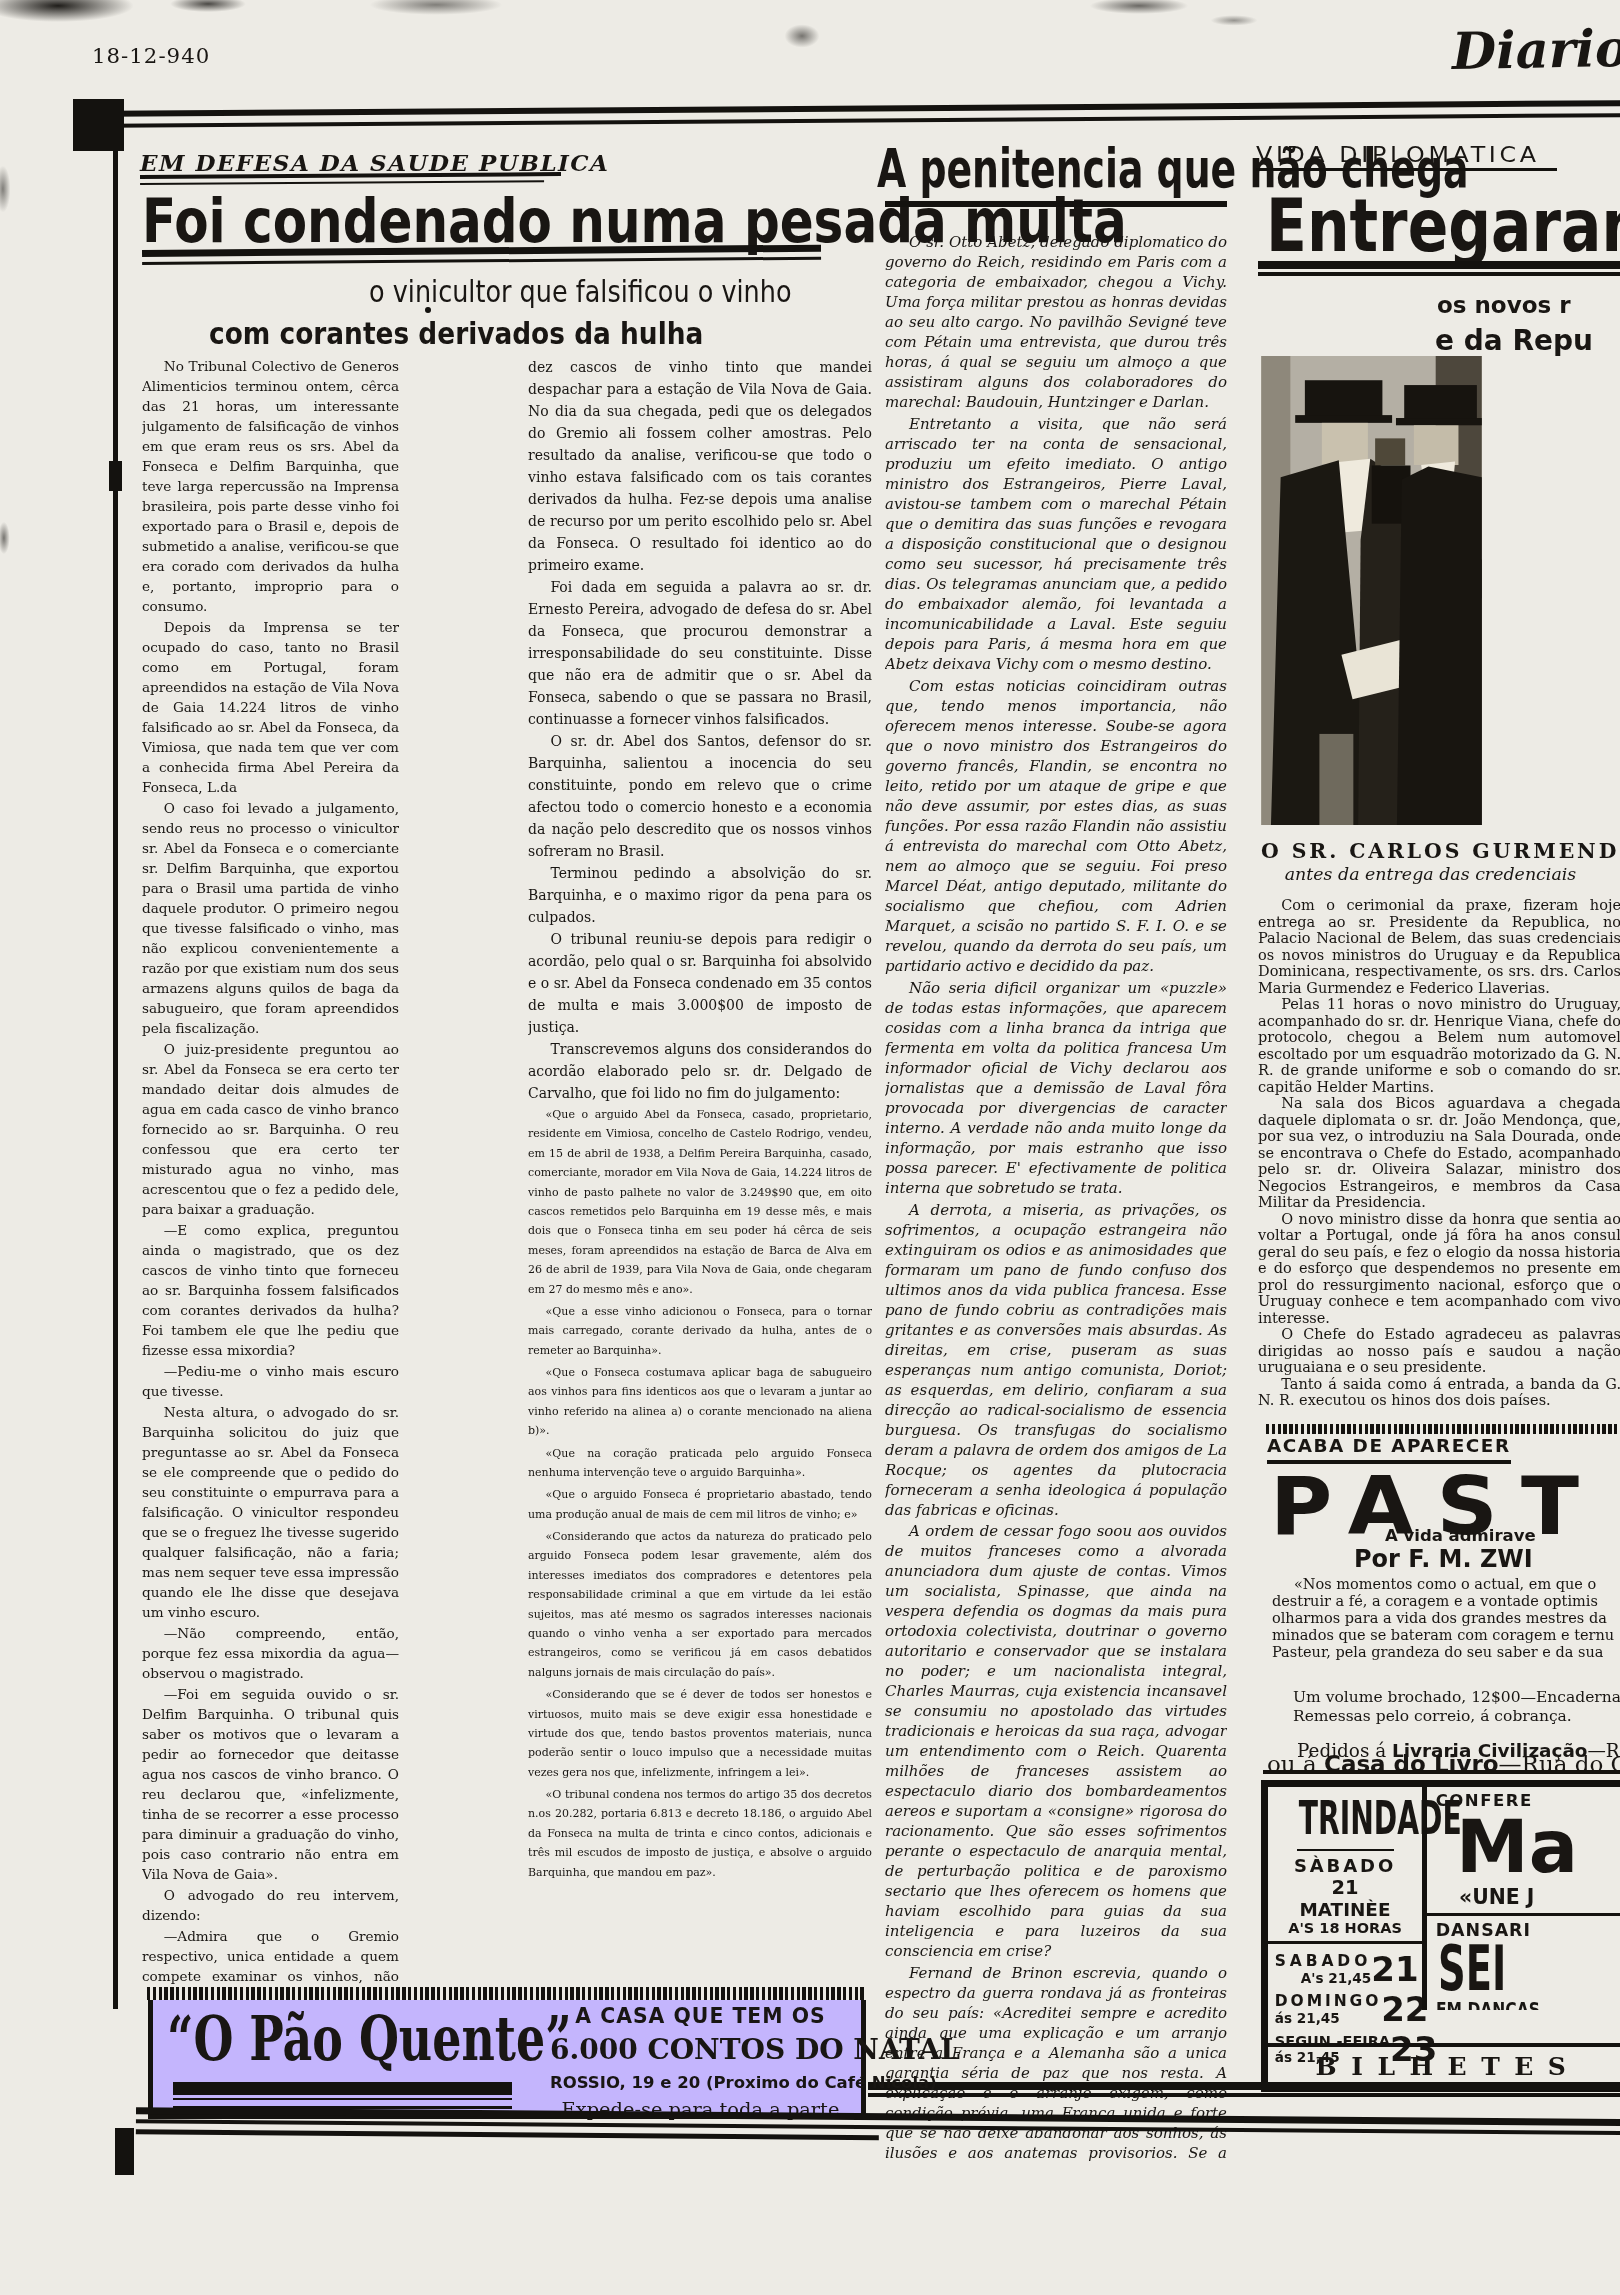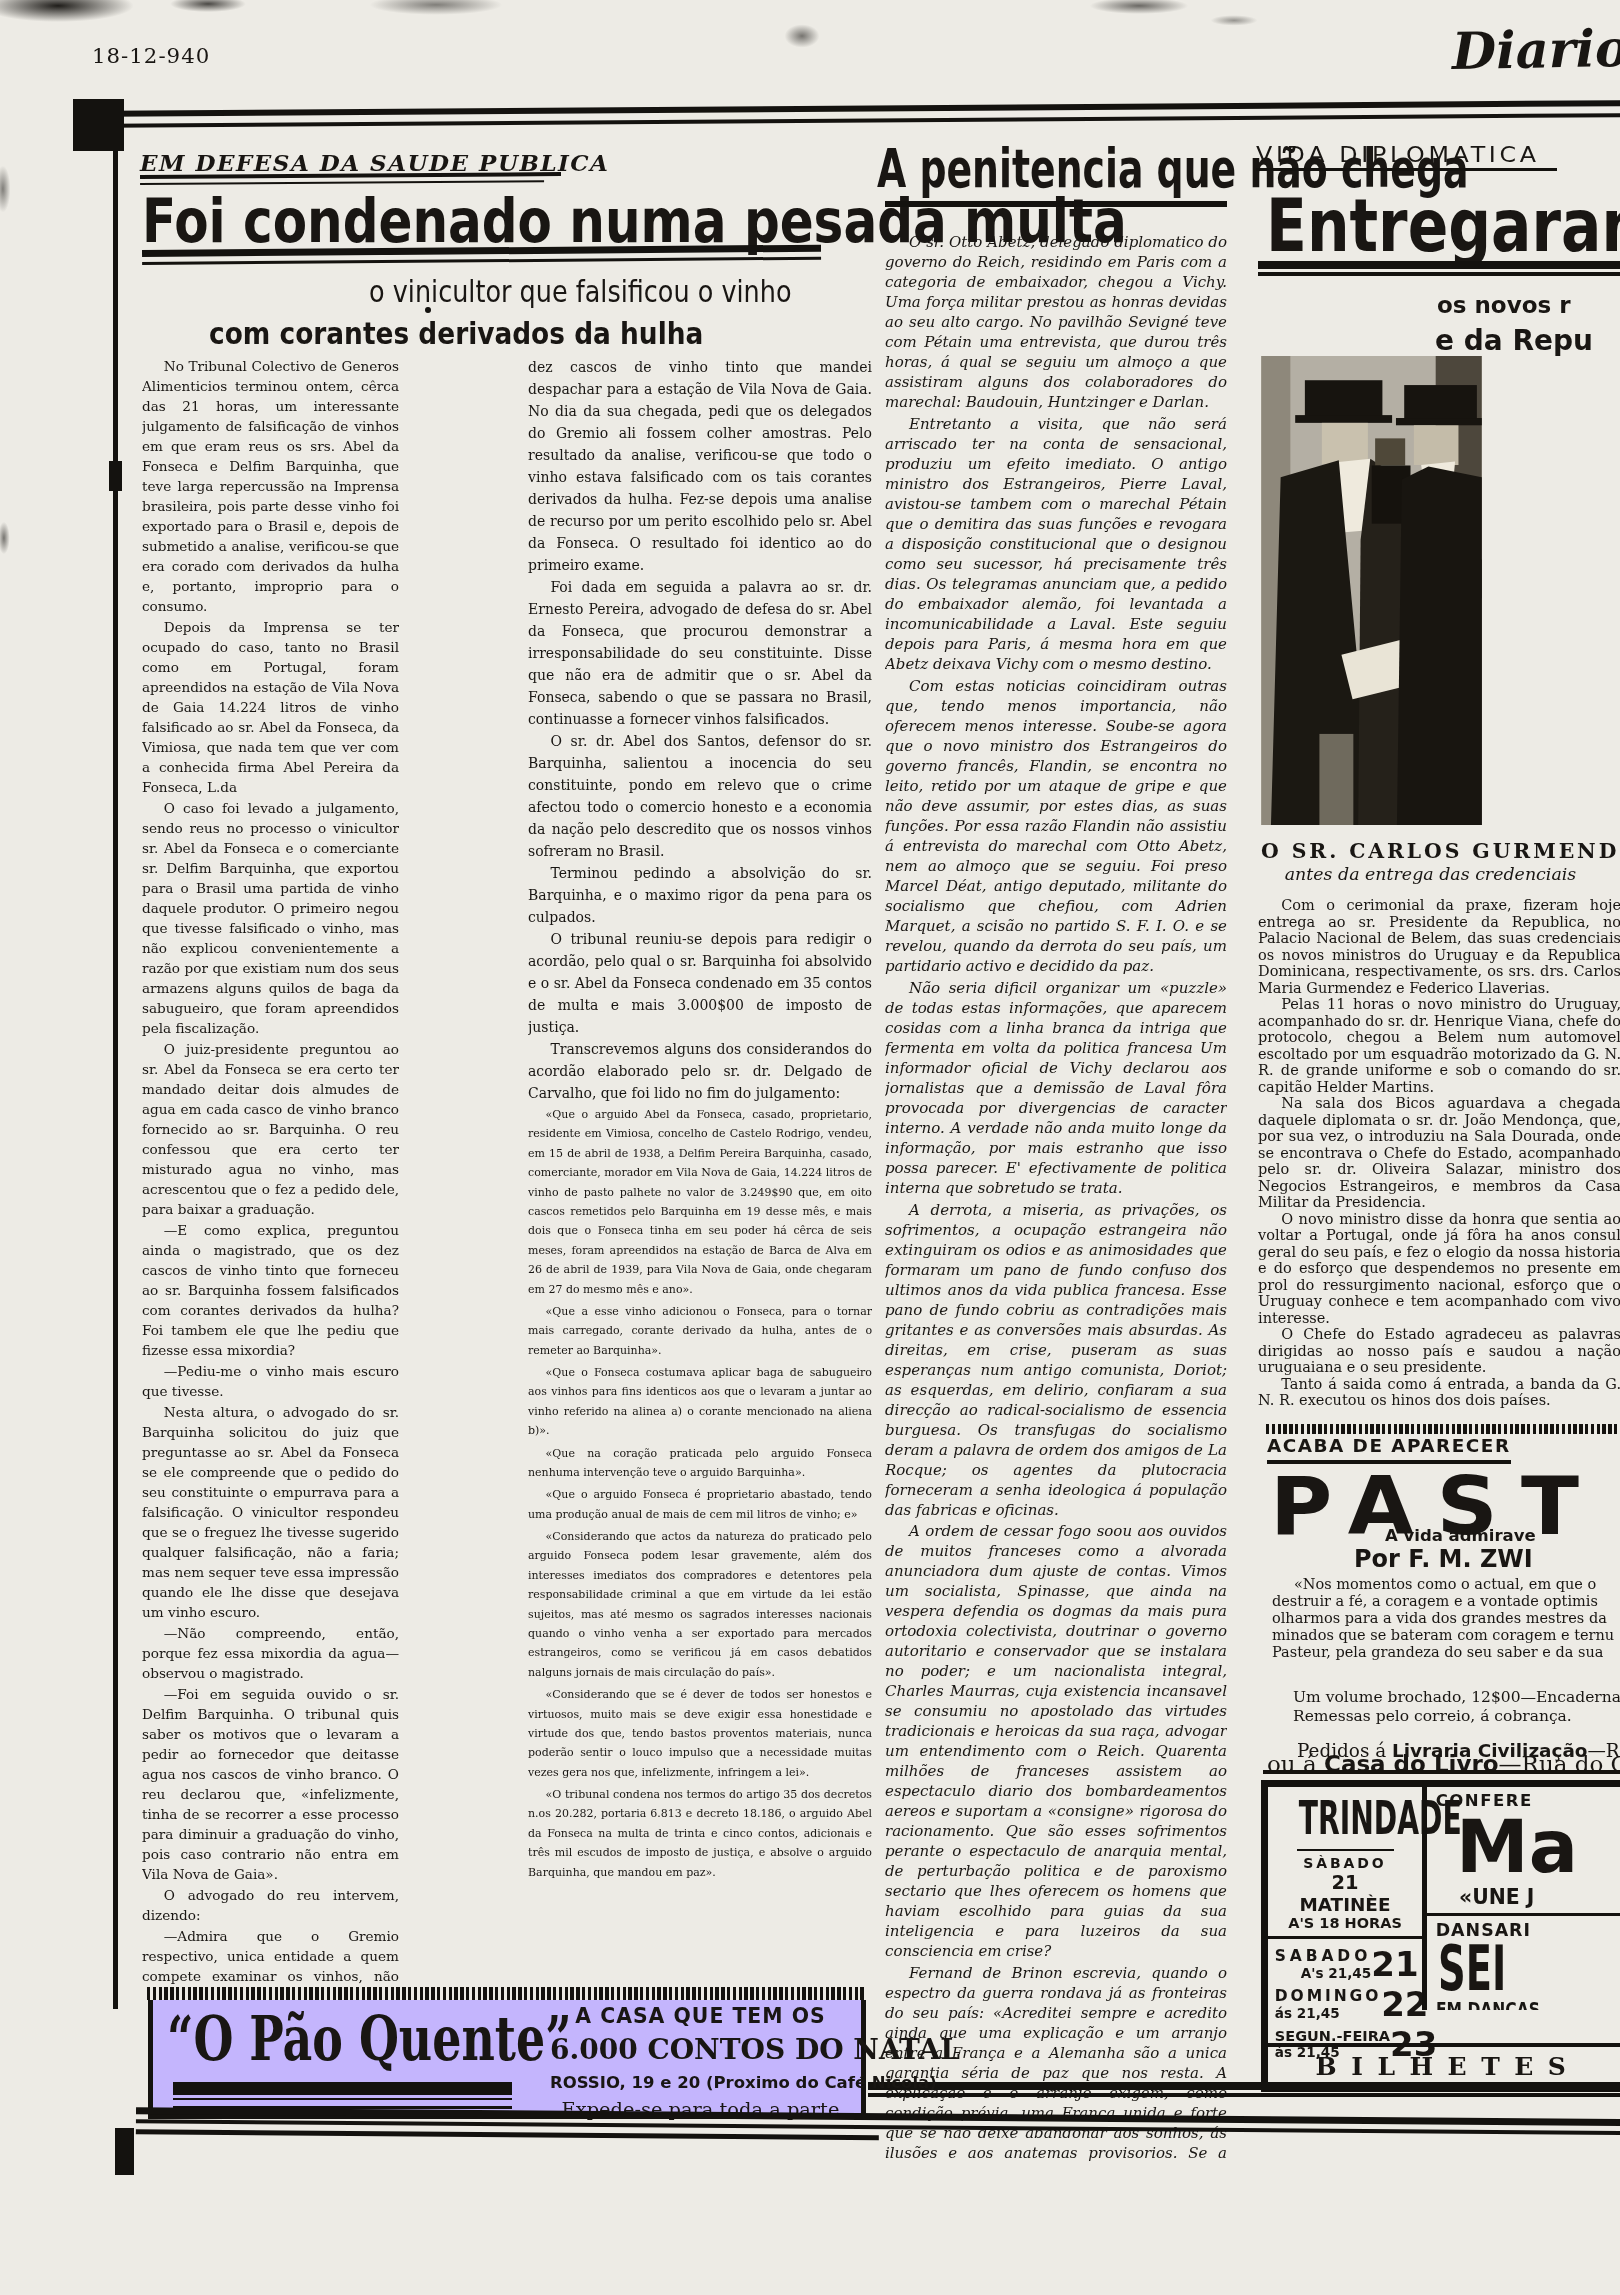--- a/index.html
+++ b/index.html
@@ -201,21 +201,21 @@
   <div class="abs serif nowrap" style="left:1293px;top:1688px;font-size:15.5px;">Um volume brochado, 12$00—Encadernad</div>
   <div class="abs serif nowrap" style="left:1293px;top:1707px;font-size:15.5px;">Remessas pelo correio, á cobrança.</div>
   <div class="abs serif nowrap" style="left:1297px;top:1728px;font-size:18.4px;margin-top:12px;"><span>Pedidos á </span><span class="sans b">Livraria Civilização</span><span>—R</span></div>
   <div class="abs serif nowrap" style="left:1267px;top:1751px;font-size:23px;"><span>ou á </span><span class="sans b">Casa do Livro</span><span>—Rua do Ouro, 1</span></div>
   <div class="bar" style="left:1263px;top:1770px;width:358px;height:3.9px;"></div>
 
   <div id="trindade" class="abs">
     <div id="tr-left">
       <div class="sans b nowrap oxc" style="font-size:47px;margin-top:2.9px;transform:scaleX(0.6);">TRINDADE</div>
       <div style="width:97px;height:1.9px;background:#14120f;margin:3.9px auto 4.8px;"></div>
-      <div class="sans b" style="font-size:14px;letter-spacing:2.9px;">SÀBADO</div>
+      <div class="sans b" style="font-size:18px;letter-spacing:2.9px;">SÀBADO</div>
       <div class="sans b" style="font-size:19.4px;">21</div>
       <div class="sans b" style="font-size:18.4px;">MATINÈE</div>
       <div class="sans b" style="font-size:14.5px;">A'S 18 HORAS</div>
       <div style="height:2.9px;background:#14120f;margin:4.8px 0;"></div>
       <div class="tr-row">
         <div style="text-align:right;">
           <div class="sans b" style="font-size:15.5px;letter-spacing:3.9px;">SABADO</div>
           <div class="sans b" style="font-size:13.6px;">A's 21,45</div>
         </div>
         <div class="sans b" style="font-size:34px;">21</div>

